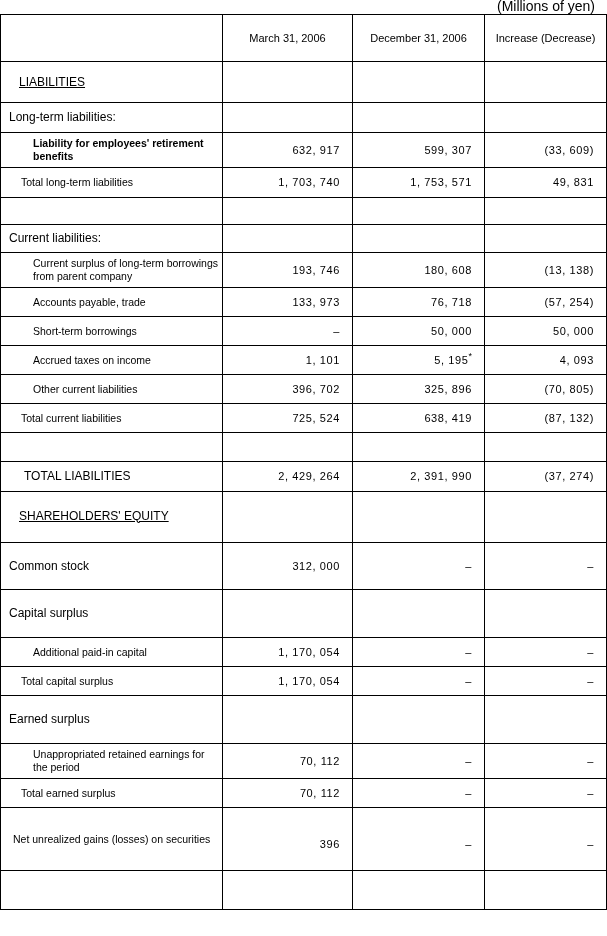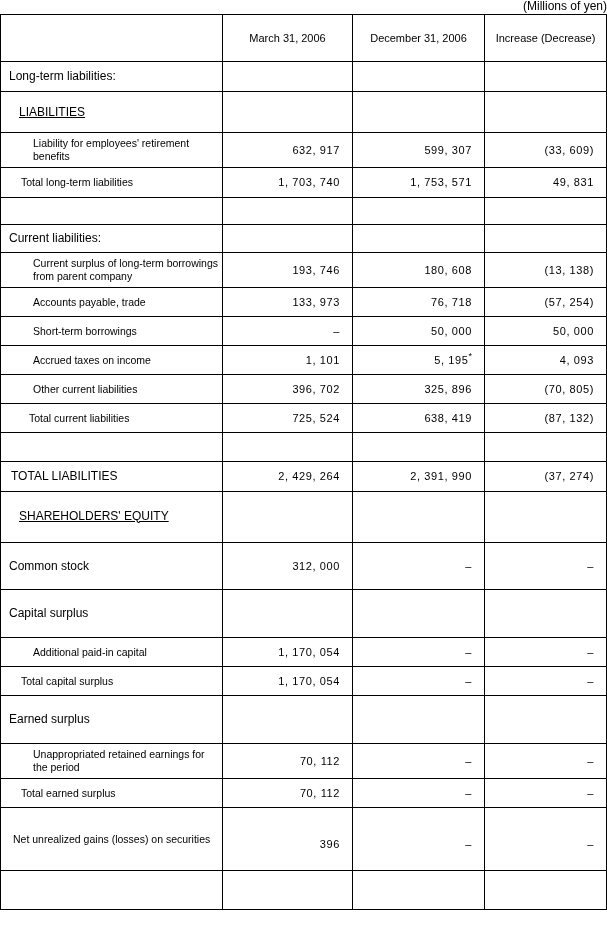--- a/index.html
+++ b/index.html
@@ -16,22 +16,22 @@
   }
   .page {
     position: relative;
     width: 607px;
     height: 936px;
     box-sizing: border-box;
   }
   .units-caption {
     position: absolute;
     top: 0px;
-    right: 0;
-    font-size: 12px;
+    right: 12px;
+    font-size: 14px;
     line-height: 13px;
     white-space: nowrap;
   }
   table.fin {
     position: absolute;
     top: 14px;
     left: 0px;
     width: 606px;
     border-collapse: collapse;
     table-layout: fixed;
@@ -64,21 +64,21 @@
   th.dec { border-top-width: 2px; }
 
   .lbl {
     display: block;
     text-align: left;
     padding: 2px 2px 2px 8px;
   }
   .lbl.ind0  { padding-left: 8px;  font-size: 12px; }
   .lbl.ind1  { padding-left: 32px; font-size: 10.5px; }
   .lbl.tot   { padding-left: 20px; font-size: 10.5px; }
-  .lbl.big   { padding-left: 10px; font-size: 12px; }
+  .lbl.big   { padding-left: 23px; font-size: 12px; }
   .lbl.plain { padding-left: 12px;  font-size: 11px; }
   .lbl.und   { padding-left: 18px; font-size: 12px; }
   .lbl.und span.u { text-decoration: underline; }
 
   .num {
     display: block;
     text-align: right;
     padding: 2px 12px 2px 2px;
     letter-spacing: 0.6px;
     white-space: nowrap;
@@ -110,46 +110,46 @@
       <tr>
         <th style="height:46px;"></th>
         <th>March 31, 2006</th>
         <th class="dec">December 31, 2006</th>
         <th>Increase (Decrease)</th>
       </tr>
     </thead>
     <tbody>
 
       <tr>
+        <td style="height:40px;">
+          <span class="lbl und"><span class="u">LIABILITIES</span></span>
+        </td>
+        <td></td>
+        <td class="dec"></td>
+        <td></td>
+      </tr>
+
+      <tr>
         <td style="height:29px;">
           <span class="lbl ind0">Long-term liabilities:</span>
         </td>
         <td>
             <span class="num"></span>
           </td>
         <td class="dec">
             <span class="num"></span>
           </td>
         <td>
             <span class="num"></span>
           </td>
       </tr>
 
-      <tr>
-        <td style="height:40px;">
-          <span class="lbl und"><span class="u">LIABILITIES</span></span>
-        </td>
-        <td></td>
-        <td class="dec"></td>
-        <td></td>
-      </tr>
-
-
-      <tr>
-        <td style="height:34px;">
+
+      <tr>
+        <td style="height:34px;font-weight:bold;">
           <span class="lbl ind1">Liability for employees' retirement benefits</span>
         </td>
         <td>
             <span class="num">632, 917</span>
           </td>
         <td class="dec">
             <span class="num">599, 307</span>
           </td>
         <td>
             <span class="num">(33, 609)</span>
@@ -263,21 +263,21 @@
           </td>
         <td class="dec">
             <span class="num">325, 896</span>
           </td>
         <td>
             <span class="num">(70, 805)</span>
           </td>
       </tr>
 
       <tr>
-        <td style="height:28px;padding-left:8px;">
+        <td style="height:28px;">
           <span class="lbl tot">Total current liabilities</span>
         </td>
         <td>
             <span class="num">725, 524</span>
           </td>
         <td class="dec">
             <span class="num">638, 419</span>
           </td>
         <td>
             <span class="num">(87, 132)</span>

